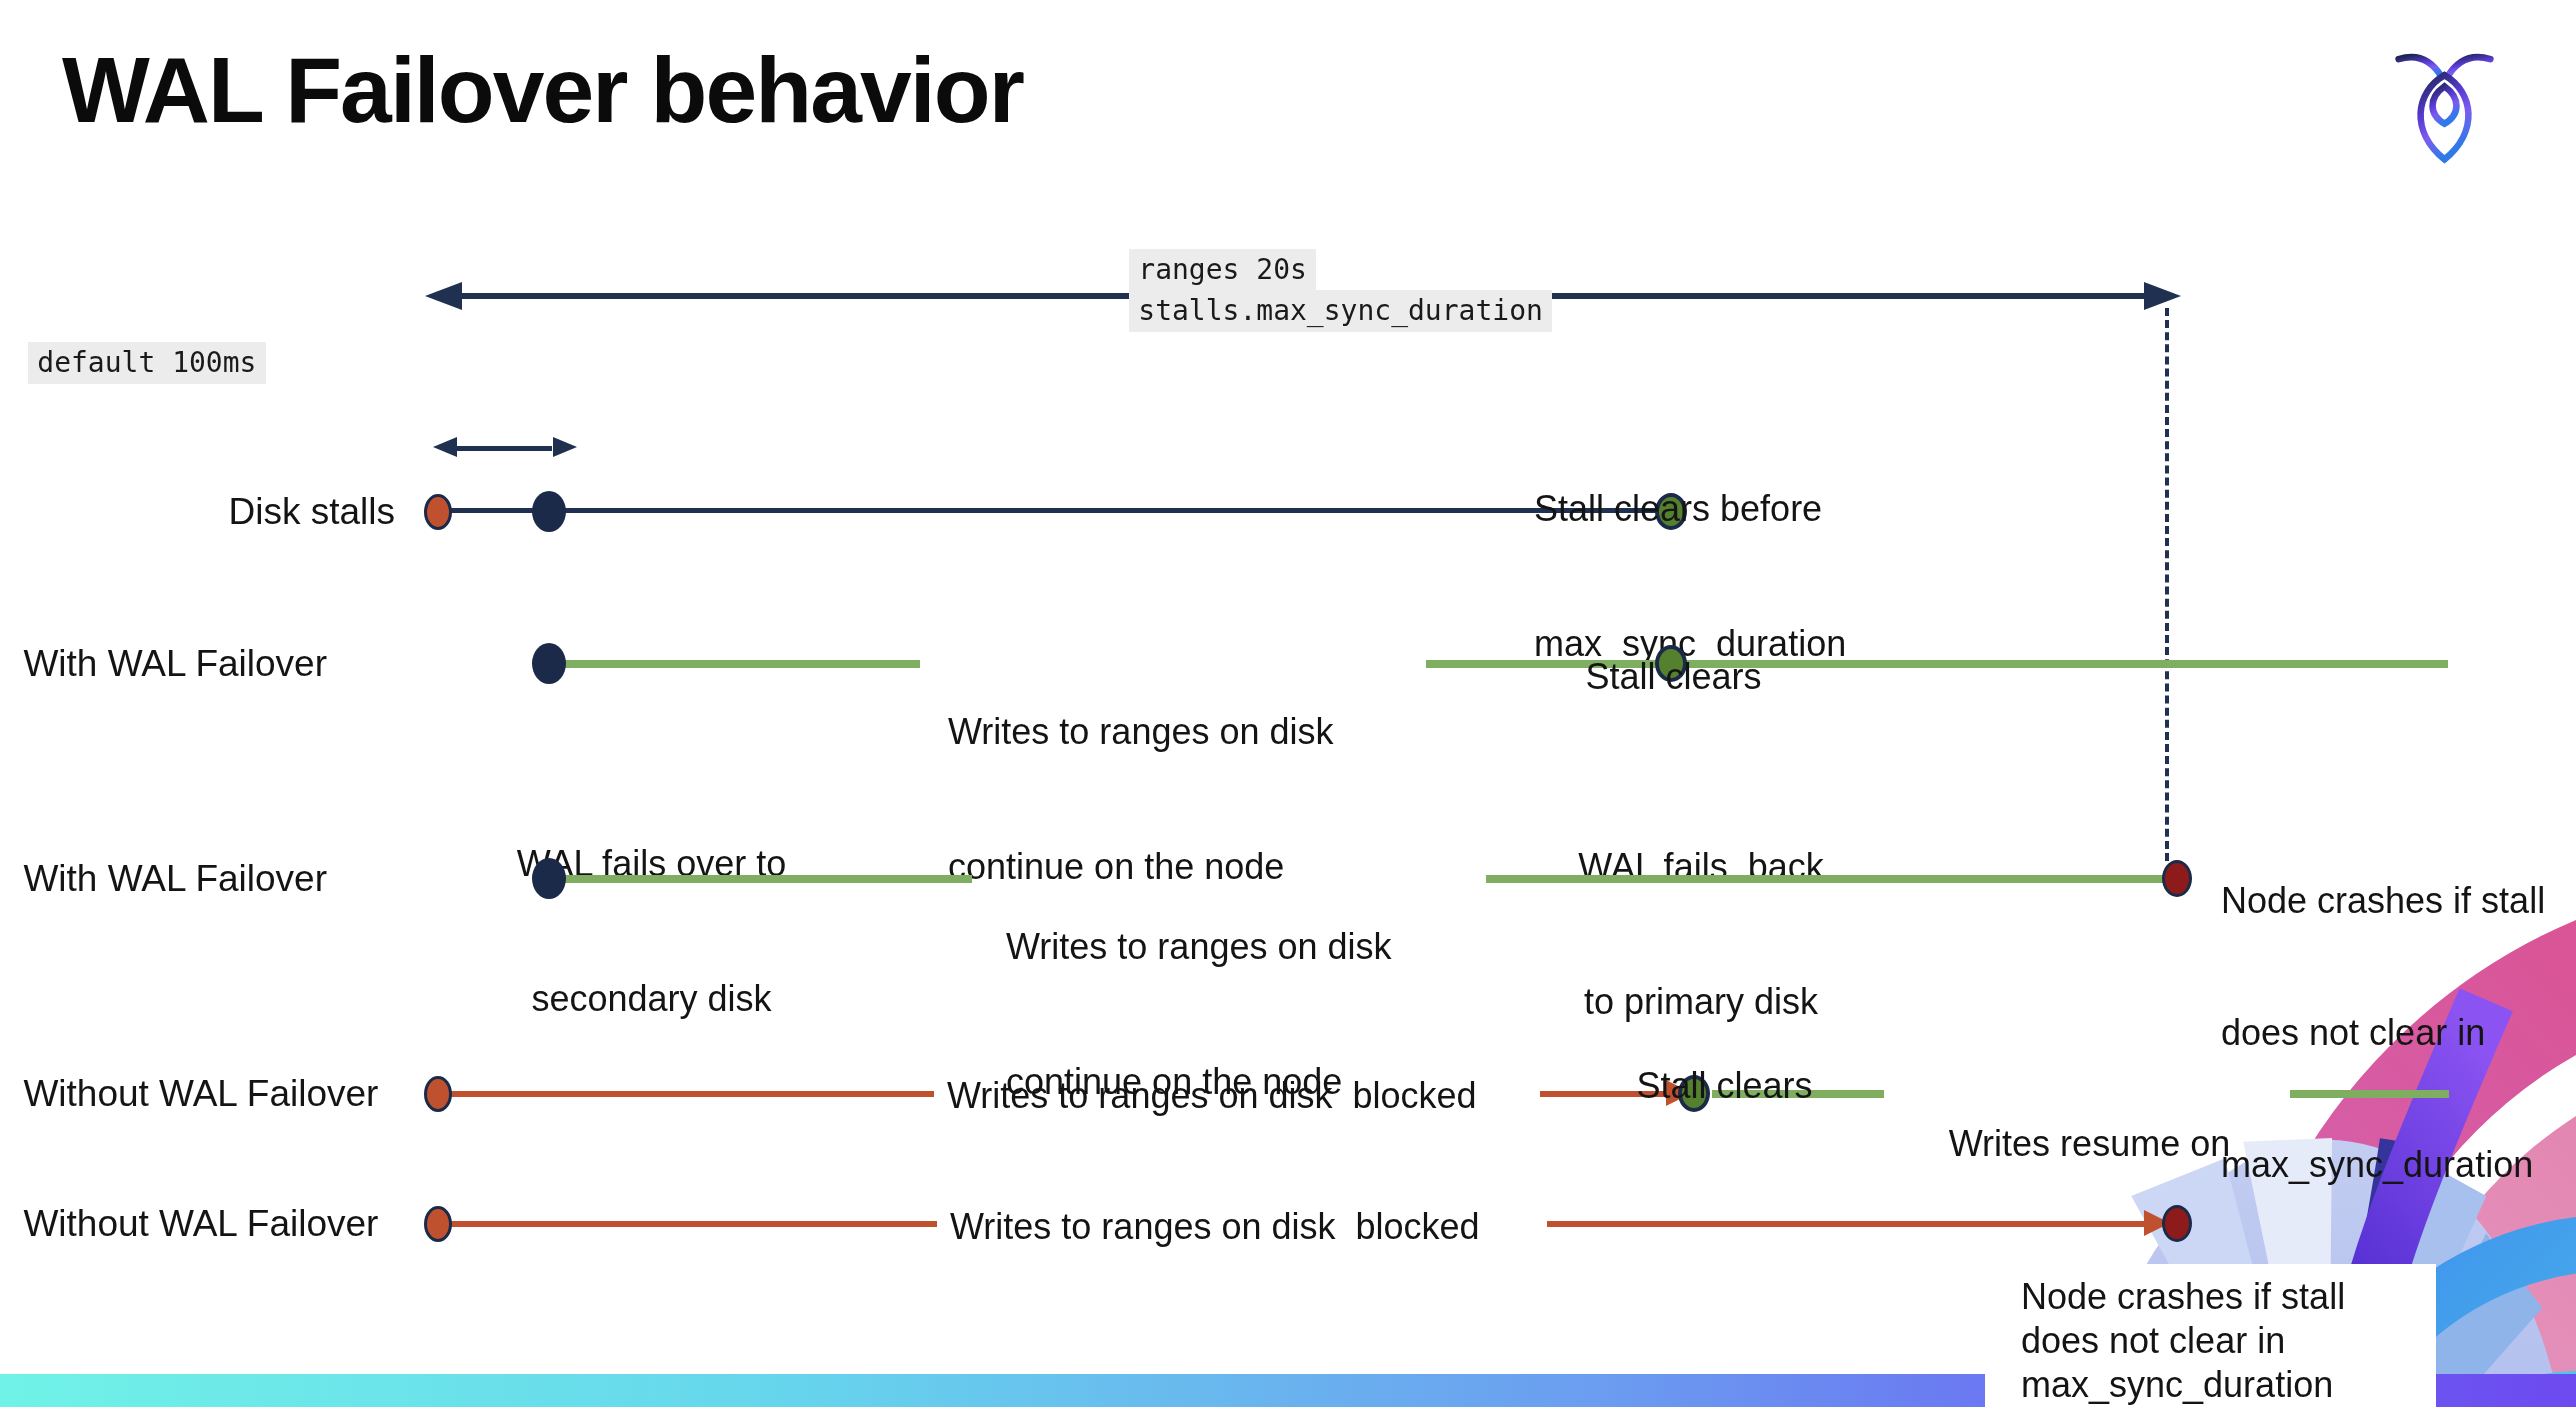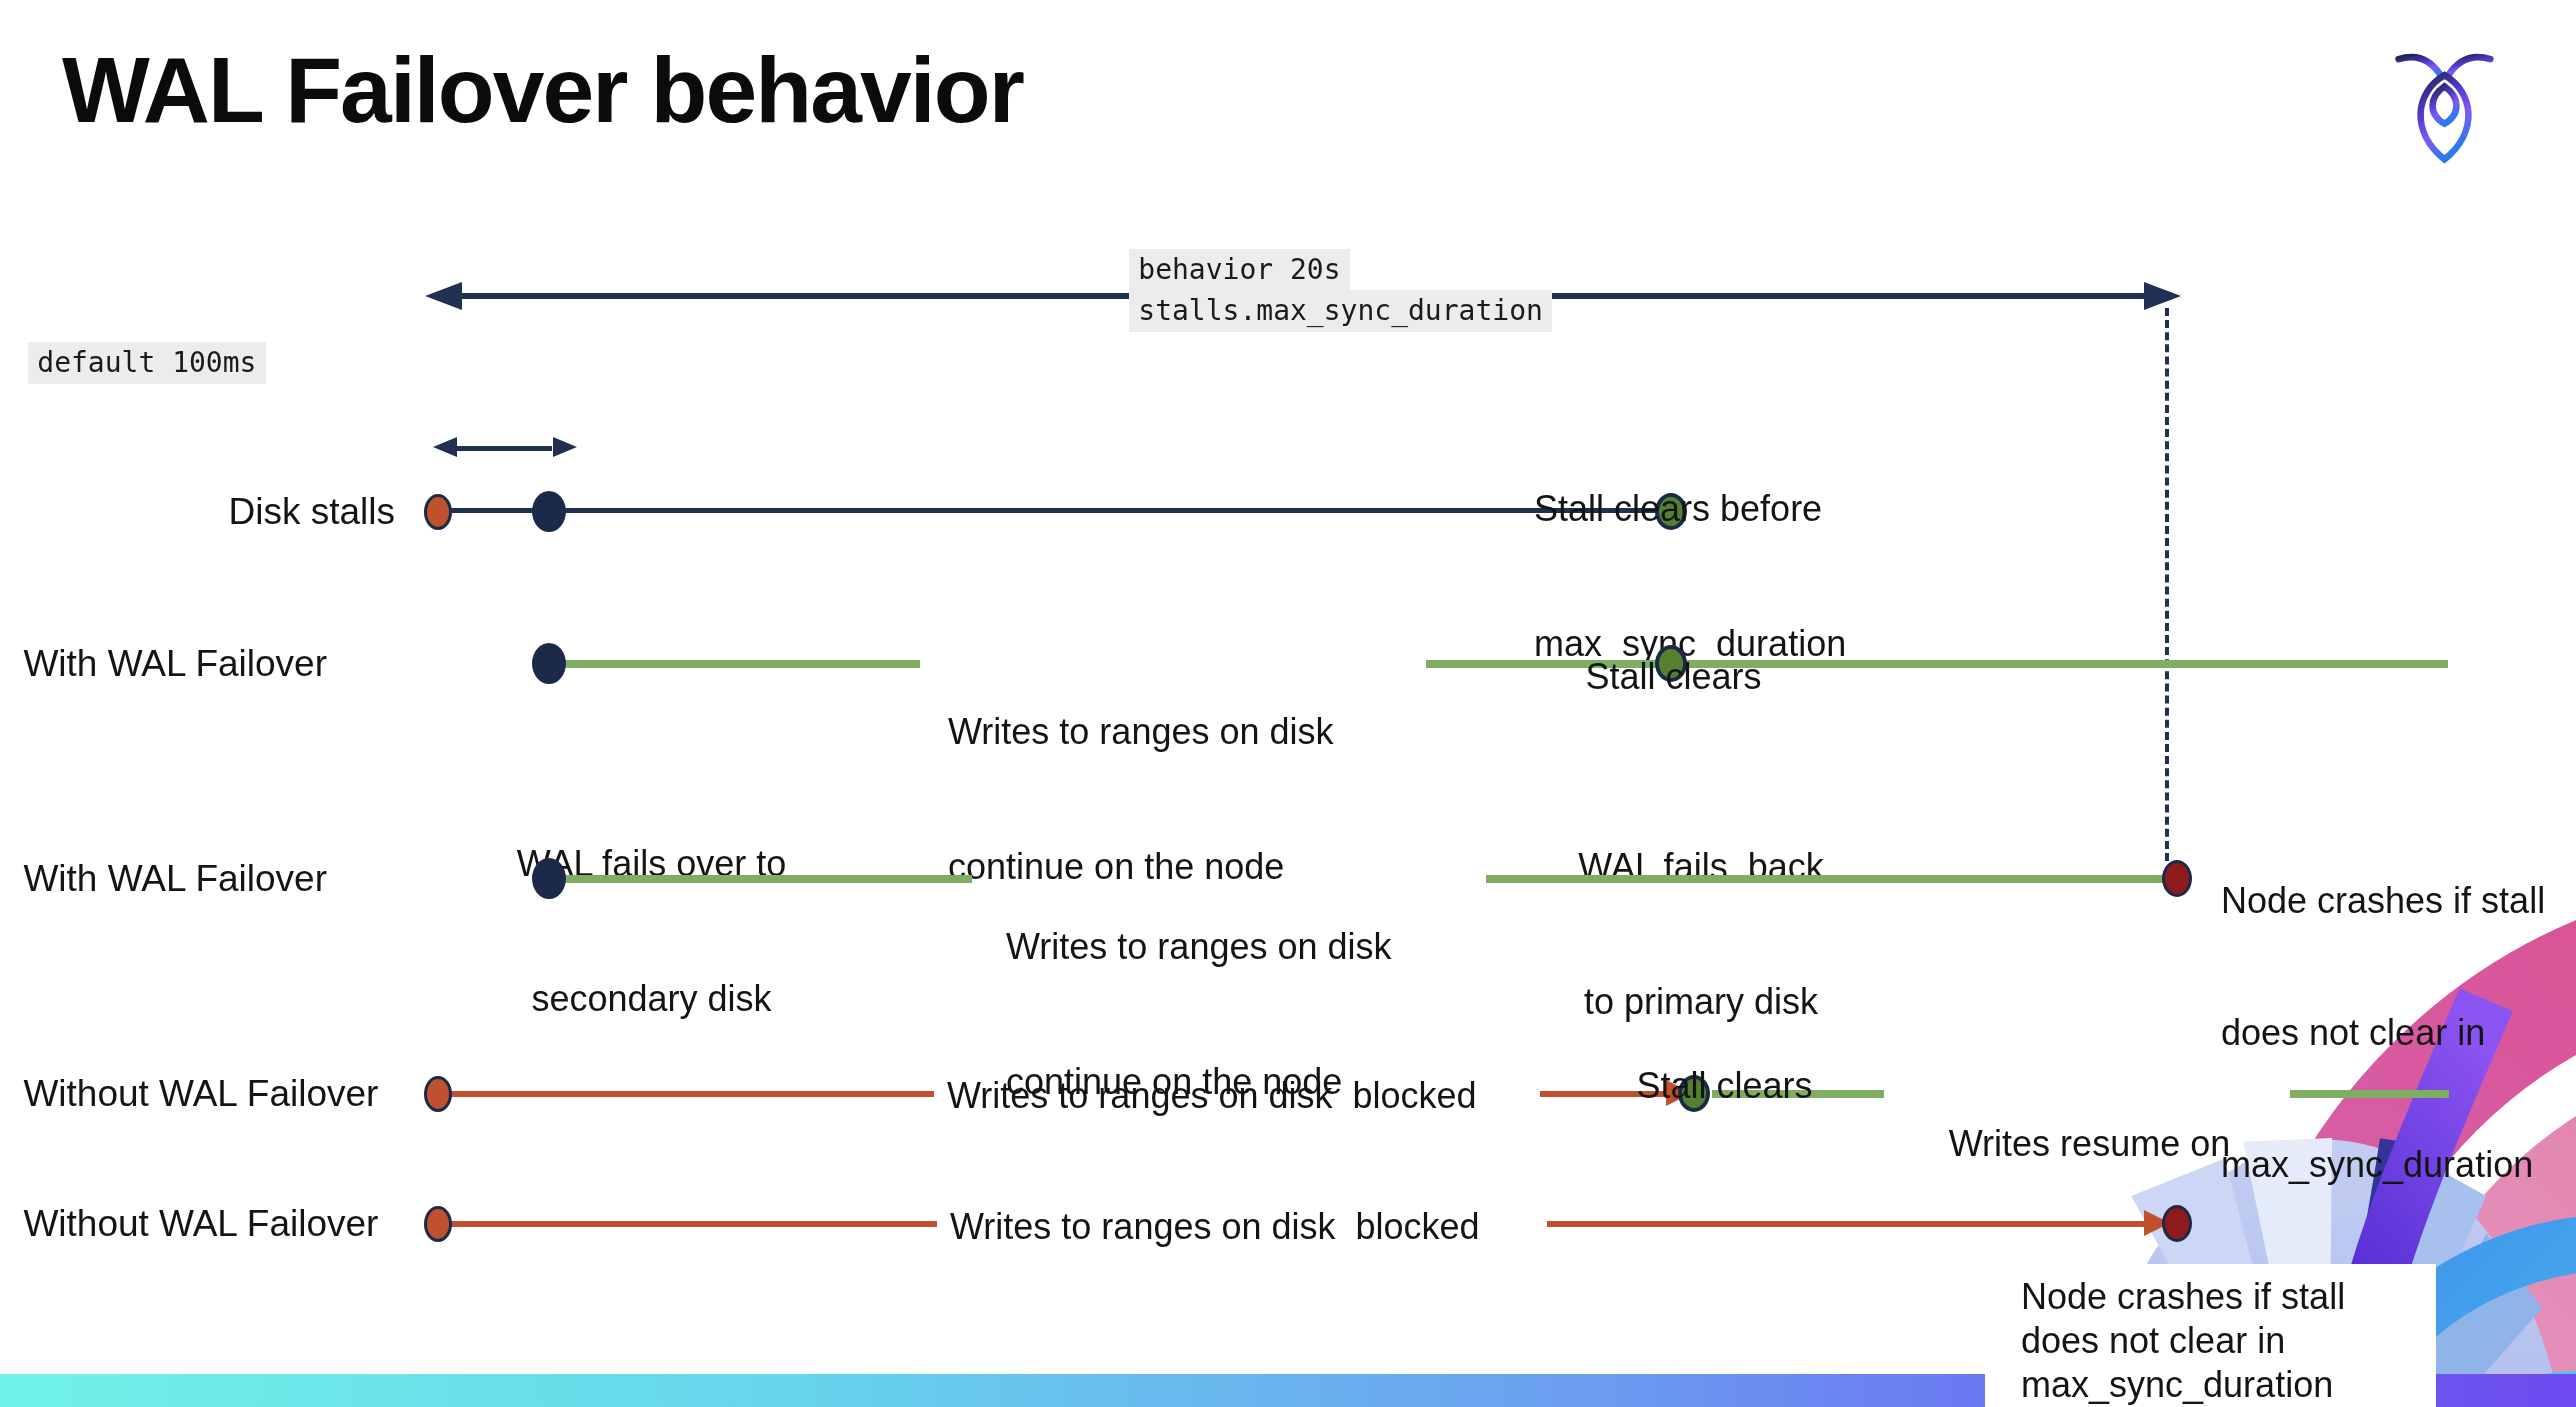--- a/index.html
+++ b/index.html
@@ -106,21 +106,21 @@
       <circle cx="700" cy="700" r="330" fill="none" stroke="url(#gCyan)" stroke-width="60"></circle>
       <circle cx="660" cy="740" r="210" fill="none" stroke="#49c8e8" stroke-width="45"></circle>
       <path d="M560,110 C478,300 428,420 414,546" fill="none" stroke="url(#gViolet)" stroke-width="62"></path>
       <ellipse cx="120" cy="590" rx="100" ry="85" fill="#9df0ec"></ellipse>
     </svg>
   </div>
 
   <div class="abs arrow-line" style="left:439px;top:293px;width:1729px;"></div>
   <div class="abs tri tri-left-navy" style="left:425px;top:282px;"></div>
   <div class="abs tri tri-right-navy" style="left:2144px;top:282px;"></div>
-  <div class="abs mono" style="left:1129px;top:249px;">behavior 20s</div>
+  <div class="abs mono" style="left:1129px;top:249px;">ranges 20s</div>
   <div class="abs mono" style="left:1129px;top:290px;">stalls.max_sync_duration</div>
 
   <div class="abs mono" style="left:28px;top:342px;">default 100ms</div>
   <div class="abs arrow-line" style="left:447px;top:446px;width:105px;height:4.7px;"></div>
   <div class="abs tri tri-left-navy-sm" style="left:433px;top:437px;"></div>
   <div class="abs tri tri-right-navy-sm" style="left:553px;top:437px;"></div>
 
   <div class="abs dashed-v" style="left:2165px;top:308px;height:553px;"></div>
 
   <div class="abs rowlabel right" style="left:150px;top:489px;width:245px;">Disk stalls</div>

